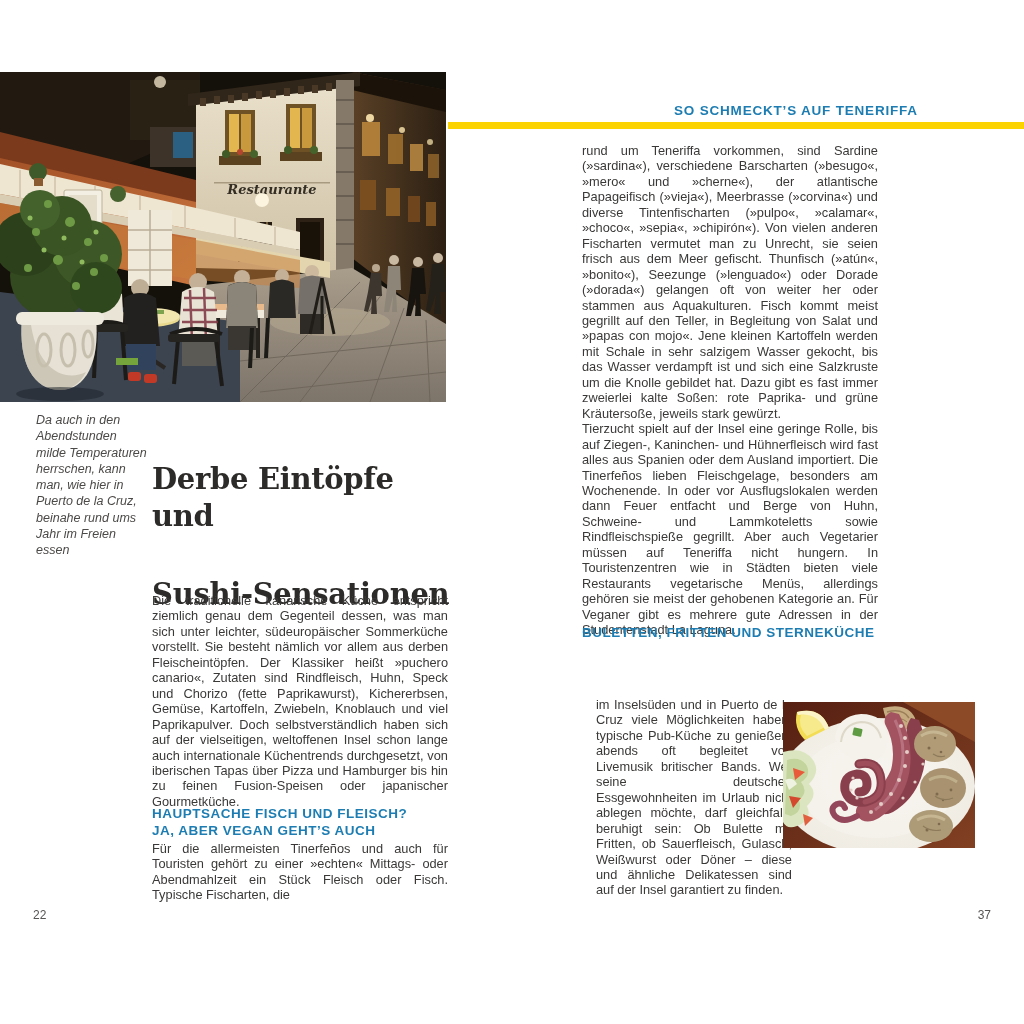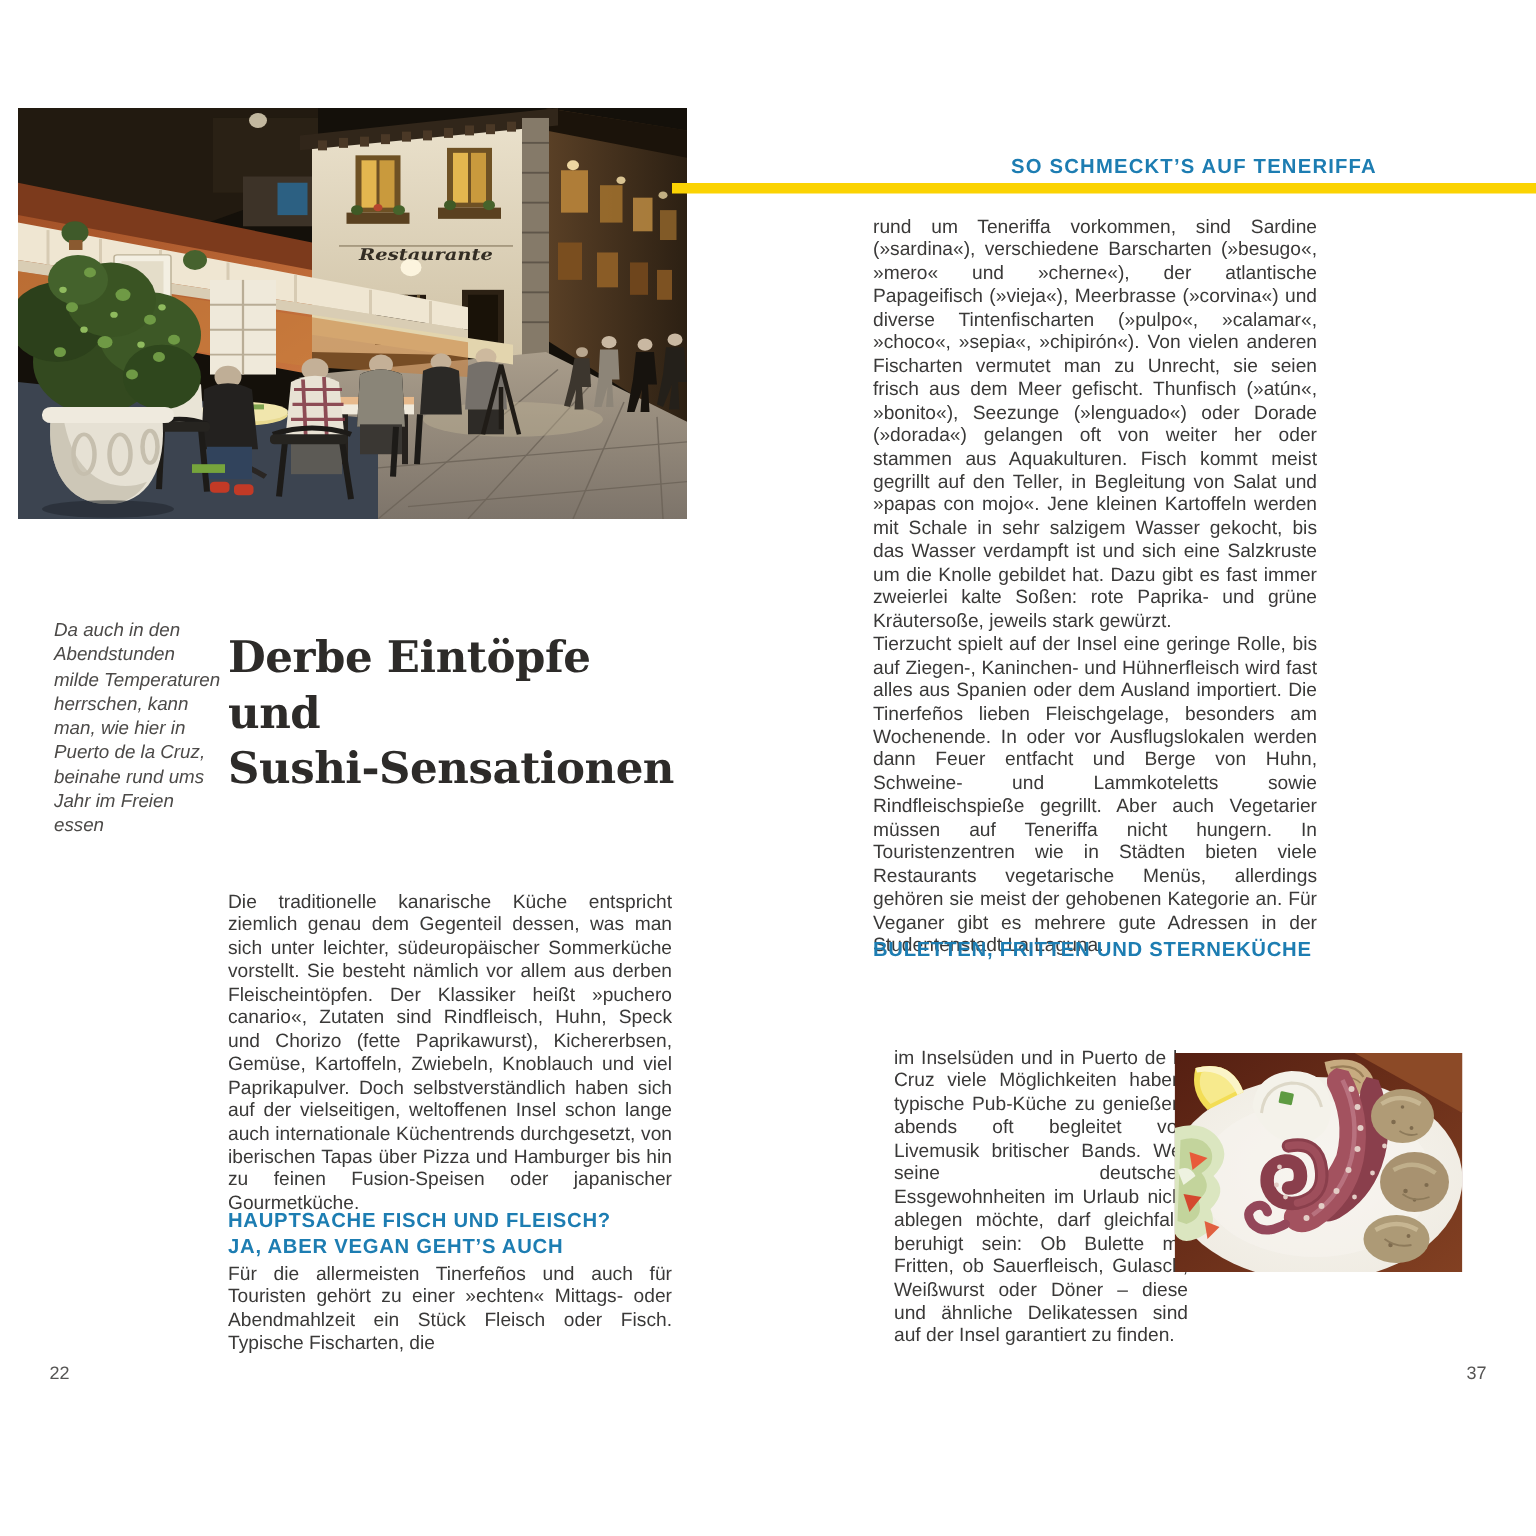--- a/index.html
+++ b/index.html
@@ -8,31 +8,31 @@
     --headline-dark:#2d2b29;
     --body-text:#3a3938;
     --caption-gray:#4c4a48;
   }
   *{margin:0;padding:0;box-sizing:border-box;}
   html,body{background:#ffffff;}
   body{font-family:"Liberation Sans",sans-serif;color:var(--body-text);}
   .spread{position:relative;width:1024px;height:1024px;background:#ffffff;overflow:hidden;}
 
   
-  .photo-left{position:absolute;left:12px;top:72px;width:446px;height:274px;overflow:hidden;}
+  .photo-left{position:absolute;left:0;top:72px;width:446px;height:330px;overflow:hidden;}
   .photo-right{position:absolute;left:783px;top:702px;width:192px;height:146px;overflow:hidden;}
   .photo-left svg,.photo-right svg{display:block;width:100%;height:100%;}
 
   
   .caption-left{position:absolute;left:36px;top:412px;width:112px;
     font-size:12.5px;line-height:16.3px;font-style:italic;color:var(--caption-gray);}
   .headline{position:absolute;left:152px;top:420px;width:306px;
     font-family:"DejaVu Serif","Liberation Serif",serif;font-weight:bold;
     font-size:29px;line-height:37px;letter-spacing:-0.3px;color:var(--headline-dark);}
-  .headline span{display:block;}
+  .headline span{display:block;margin-top:41px;}
   .intro{position:absolute;left:152px;top:505px;width:296px;
     font-size:13.2px;line-height:15px;font-weight:bold;color:var(--accent-blue);}
   .body{font-size:12.8px;line-height:15.45px;text-align:justify;text-align-last:left;
     color:var(--body-text);hyphens:auto;-webkit-hyphens:auto;}
   .body-l1{position:absolute;left:152px;top:593px;width:296px;}
   .subhead{font-size:13.5px;font-weight:bold;letter-spacing:0.5px;color:var(--accent-blue);line-height:16.5px;}
   .subhead span{display:block;}
   .subhead-l{position:absolute;left:152px;top:806px;width:300px;}
   .body-l2{position:absolute;left:152px;top:841px;width:296px;}
   .pagenum{position:absolute;font-size:12px;color:#565554;text-align:center;}

